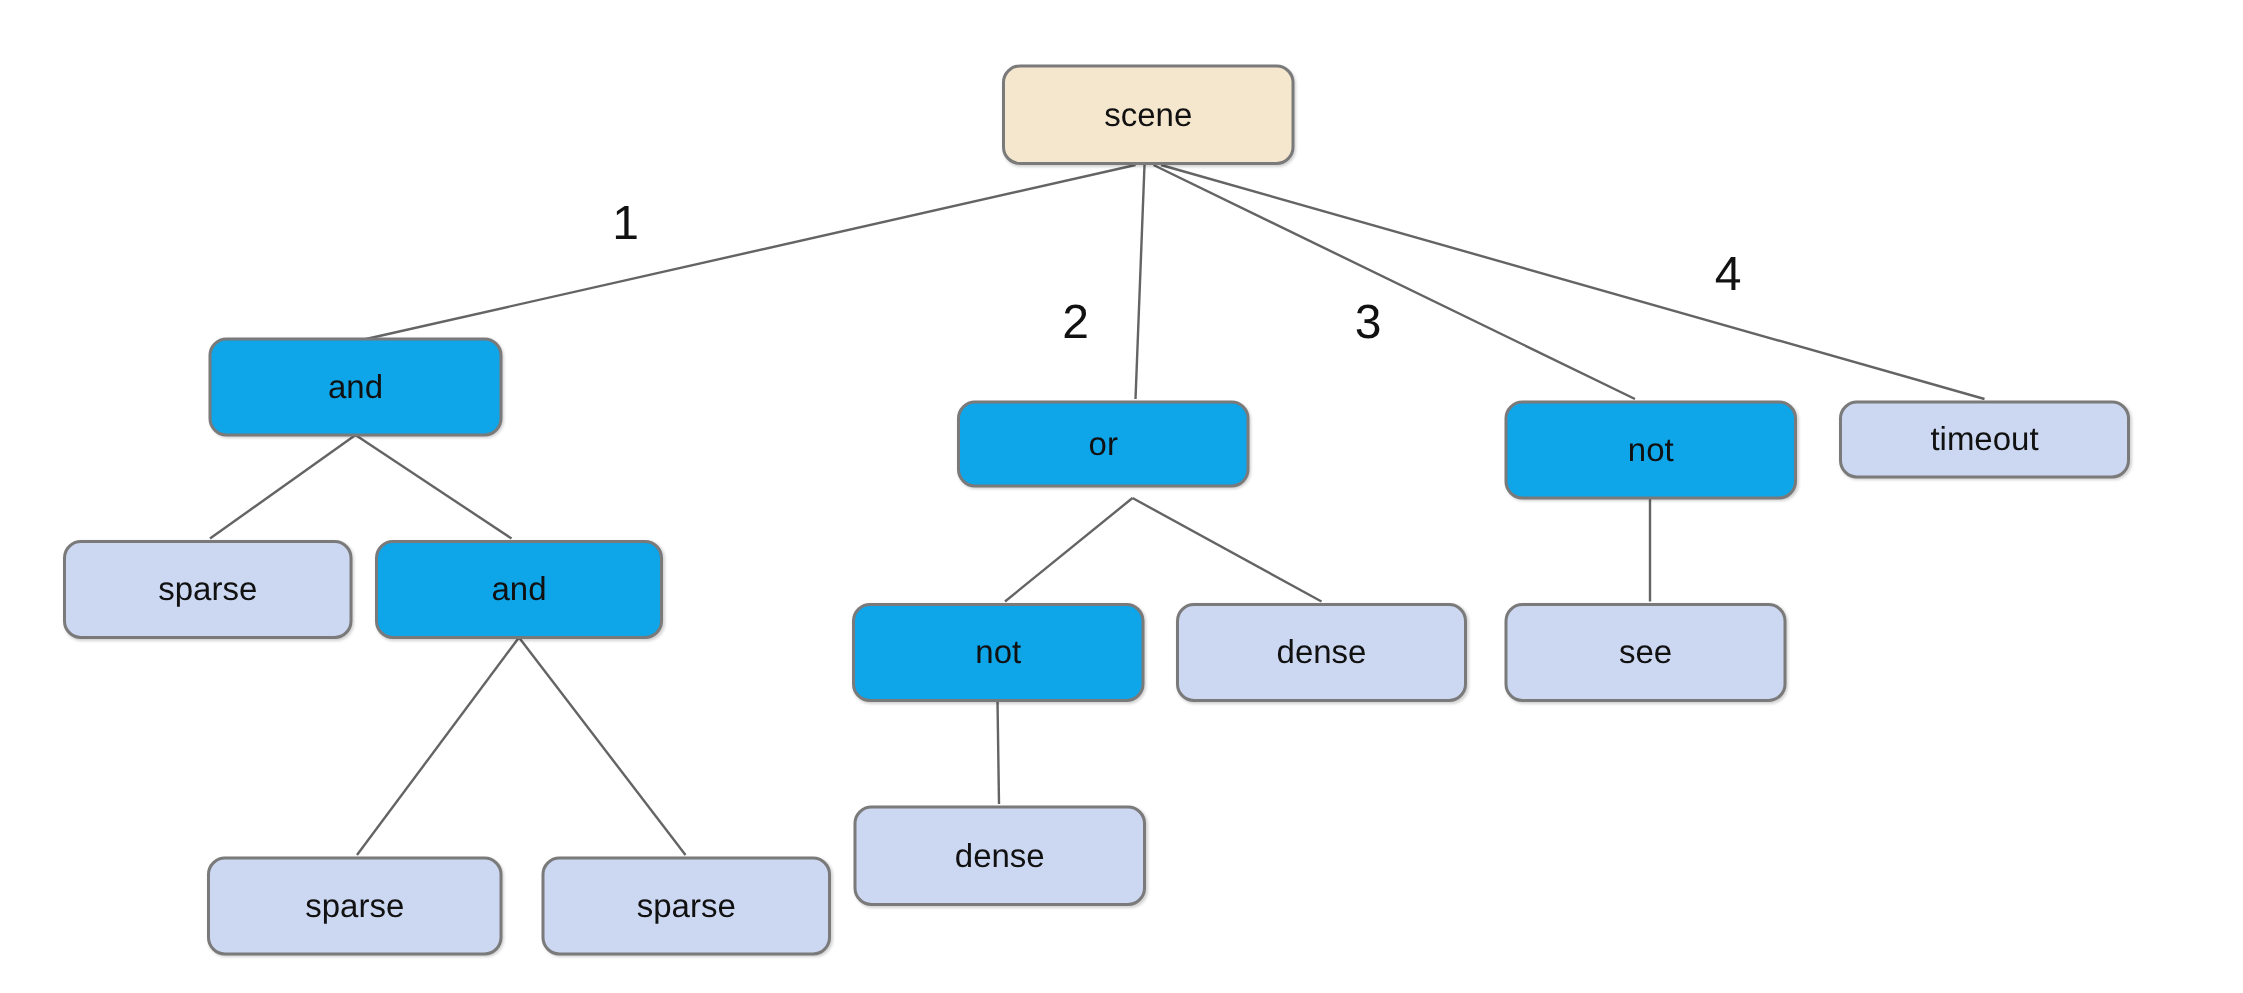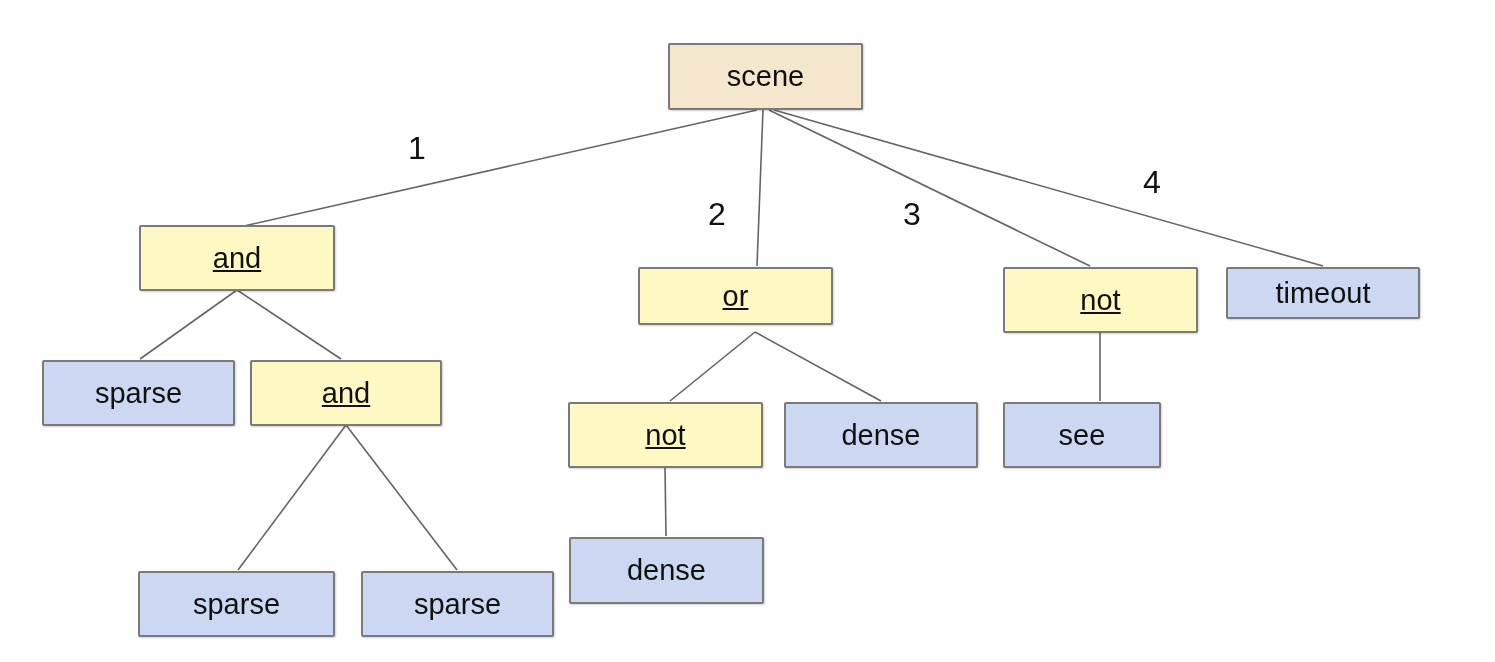--- a/index.html
+++ b/index.html
@@ -25,29 +25,29 @@
   .edges-layer line {
     stroke: #646464;
     stroke-width: 1.6;
   }
   .node {
     position: absolute;
     display: flex;
     align-items: center;
     justify-content: center;
     border: 2px solid #7a7a7a;
-    border-radius: 2px;
+    border-radius: 12px;
     box-sizing: border-box;
-    font-size: 29px;
+    font-size: 22px;
     color: #111111;
     box-shadow: 1px 1px 2px rgba(0,0,0,0.18);
     white-space: nowrap;
   }
   .node-root { background: #f5e7cd; }
-  .node-op   { background: #fef9c3; text-decoration: underline; }
+  .node-op   { background: #0ea5e9; }
   .node-leaf { background: #ccd8f2; }
   .edge-label {
     position: absolute;
     font-size: 32px;
     color: #111111;
     transform: translate(-50%, -50%);
     line-height: 1;
   }
 </style>
 </head>
@@ -86,21 +86,21 @@
   <div class="node node-leaf" style="left:1226px; top:267px; width:194px; height:52px;">timeout</div>
 
   <div class="node node-leaf" style="left:42px; top:360px; width:193px; height:66px;">sparse</div>
 
   <div class="node node-op" style="left:250px; top:360px; width:192px; height:66px;">and</div>
 
   <div class="node node-op" style="left:568px; top:402px; width:195px; height:66px;">not</div>
 
   <div class="node node-leaf" style="left:784px; top:402px; width:194px; height:66px;">dense</div>
 
-  <div class="node node-leaf" style="left:1003px; top:402px; width:158px; height:66px;">see</div>
+  <div class="node node-leaf" style="left:1003px; top:402px; width:188px; height:66px;">see</div>
 
   <div class="node node-leaf" style="left:569px; top:537px; width:195px; height:67px;">dense</div>
 
   <div class="node node-leaf" style="left:138px; top:571px; width:197px; height:66px;">sparse</div>
 
   <div class="node node-leaf" style="left:361px; top:571px; width:193px; height:66px;">sparse</div>
 
 </div>
 
 </body></html>

